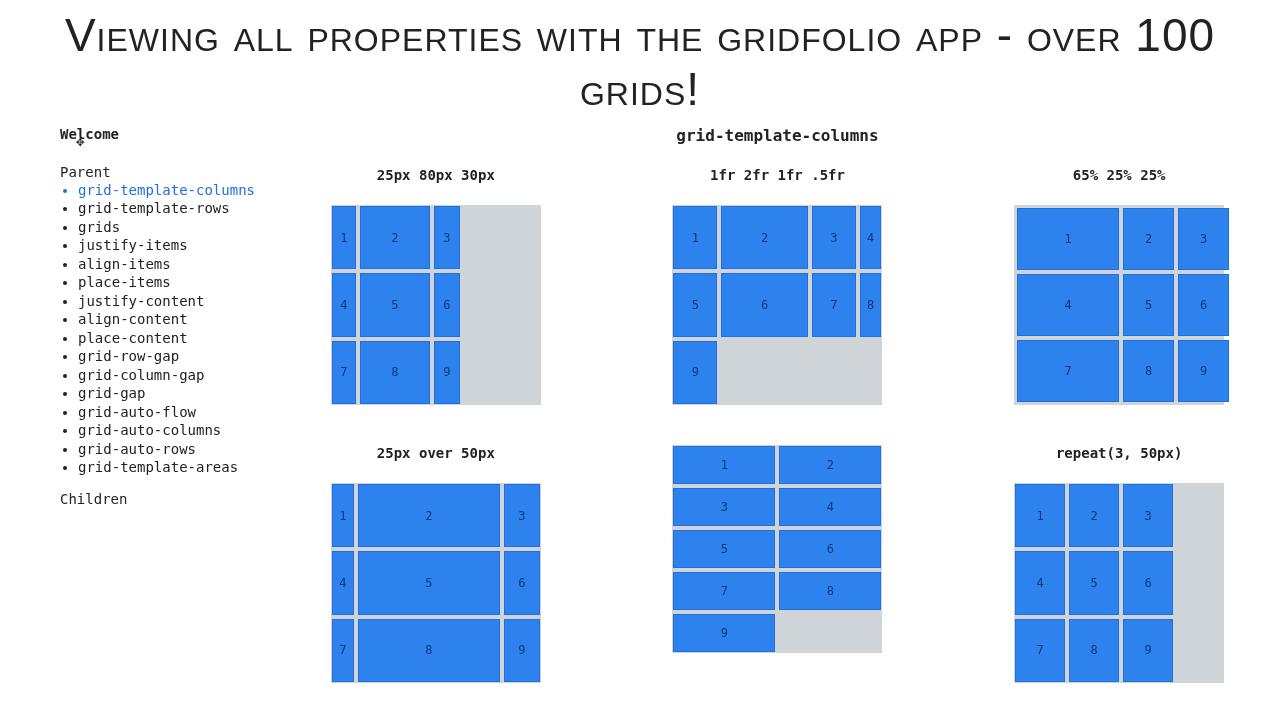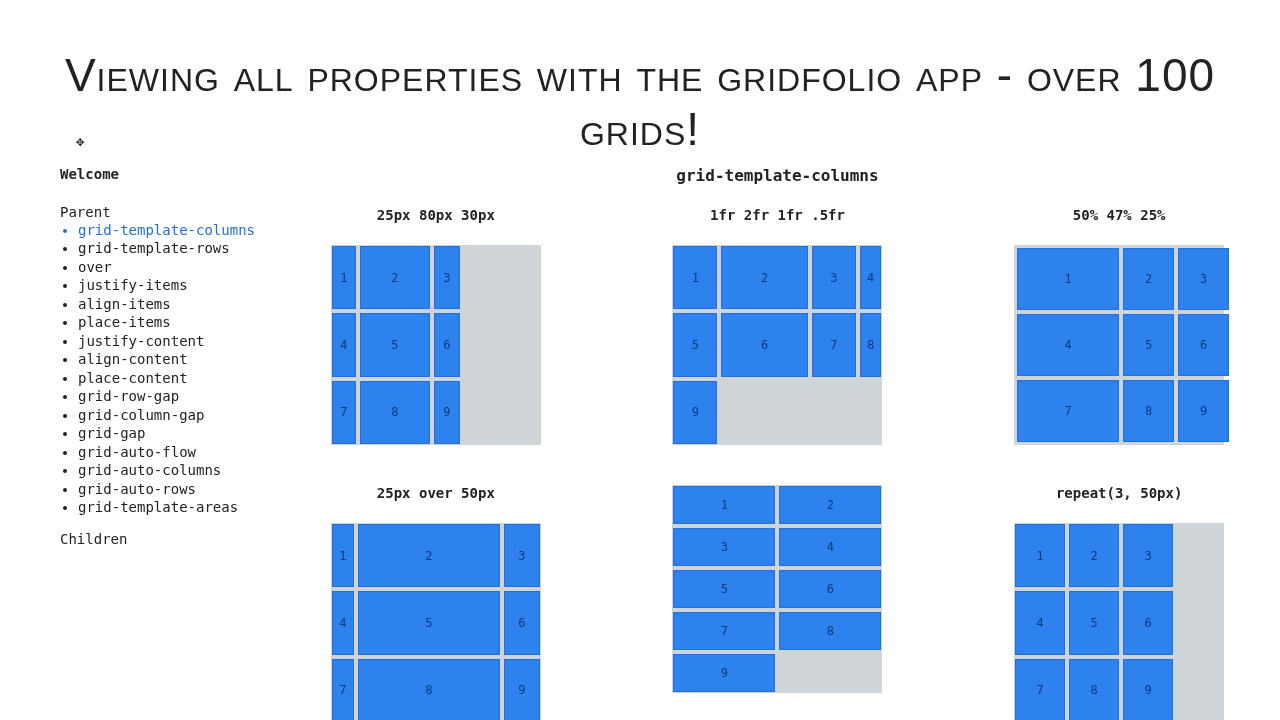--- a/index.html
+++ b/index.html
@@ -13,21 +13,20 @@
   }
   .title {
     font-family: "Trebuchet MS", "Arial Narrow", sans-serif;
     font-size: 46px;
     letter-spacing: 1px;
     font-variant: small-caps;
     text-align: center;
     padding: 8px 0 10px 0;
     font-weight: 400;
     color: #222;
-    margin-top: 40px;
   }
   .page {
     display: flex;
     padding: 0 50px 0 60px;
   }
   .sidebar {
     width: 235px;
     flex: 0 0 235px;
     font-size: 14px;
     line-height: 1.25;
@@ -130,21 +129,21 @@
 <div class="title">Viewing all properties with the gridfolio app - over 100 grids!</div>
 
 <div class="page">
   <aside class="sidebar">
     <div class="welcome">Welcome</div>
 
     <div class="group-head">Parent</div>
     <ul id="parent-list">
         <li class="active">grid-template-columns</li>
         <li>grid-template-rows</li>
-        <li>over</li>
+        <li>grids</li>
         <li>justify-items</li>
         <li>align-items</li>
         <li>place-items</li>
         <li>justify-content</li>
         <li>align-content</li>
         <li>place-content</li>
         <li>grid-row-gap</li>
         <li>grid-column-gap</li>
         <li>grid-gap</li>
         <li>grid-auto-flow</li>
@@ -183,21 +182,21 @@
             <div class="cell">3</div>
             <div class="cell">4</div>
             <div class="cell">5</div>
             <div class="cell">6</div>
             <div class="cell">7</div>
             <div class="cell">8</div>
             <div class="cell">9</div>
           </div>
         </div>
         <div class="example">
-          <div class="example-label">50% 47% 25%</div>
+          <div class="example-label">65% 25% 25%</div>
           <div class="grid-box g3">
             <div class="cell">1</div>
             <div class="cell">2</div>
             <div class="cell">3</div>
             <div class="cell">4</div>
             <div class="cell">5</div>
             <div class="cell">6</div>
             <div class="cell">7</div>
             <div class="cell">8</div>
             <div class="cell">9</div>

